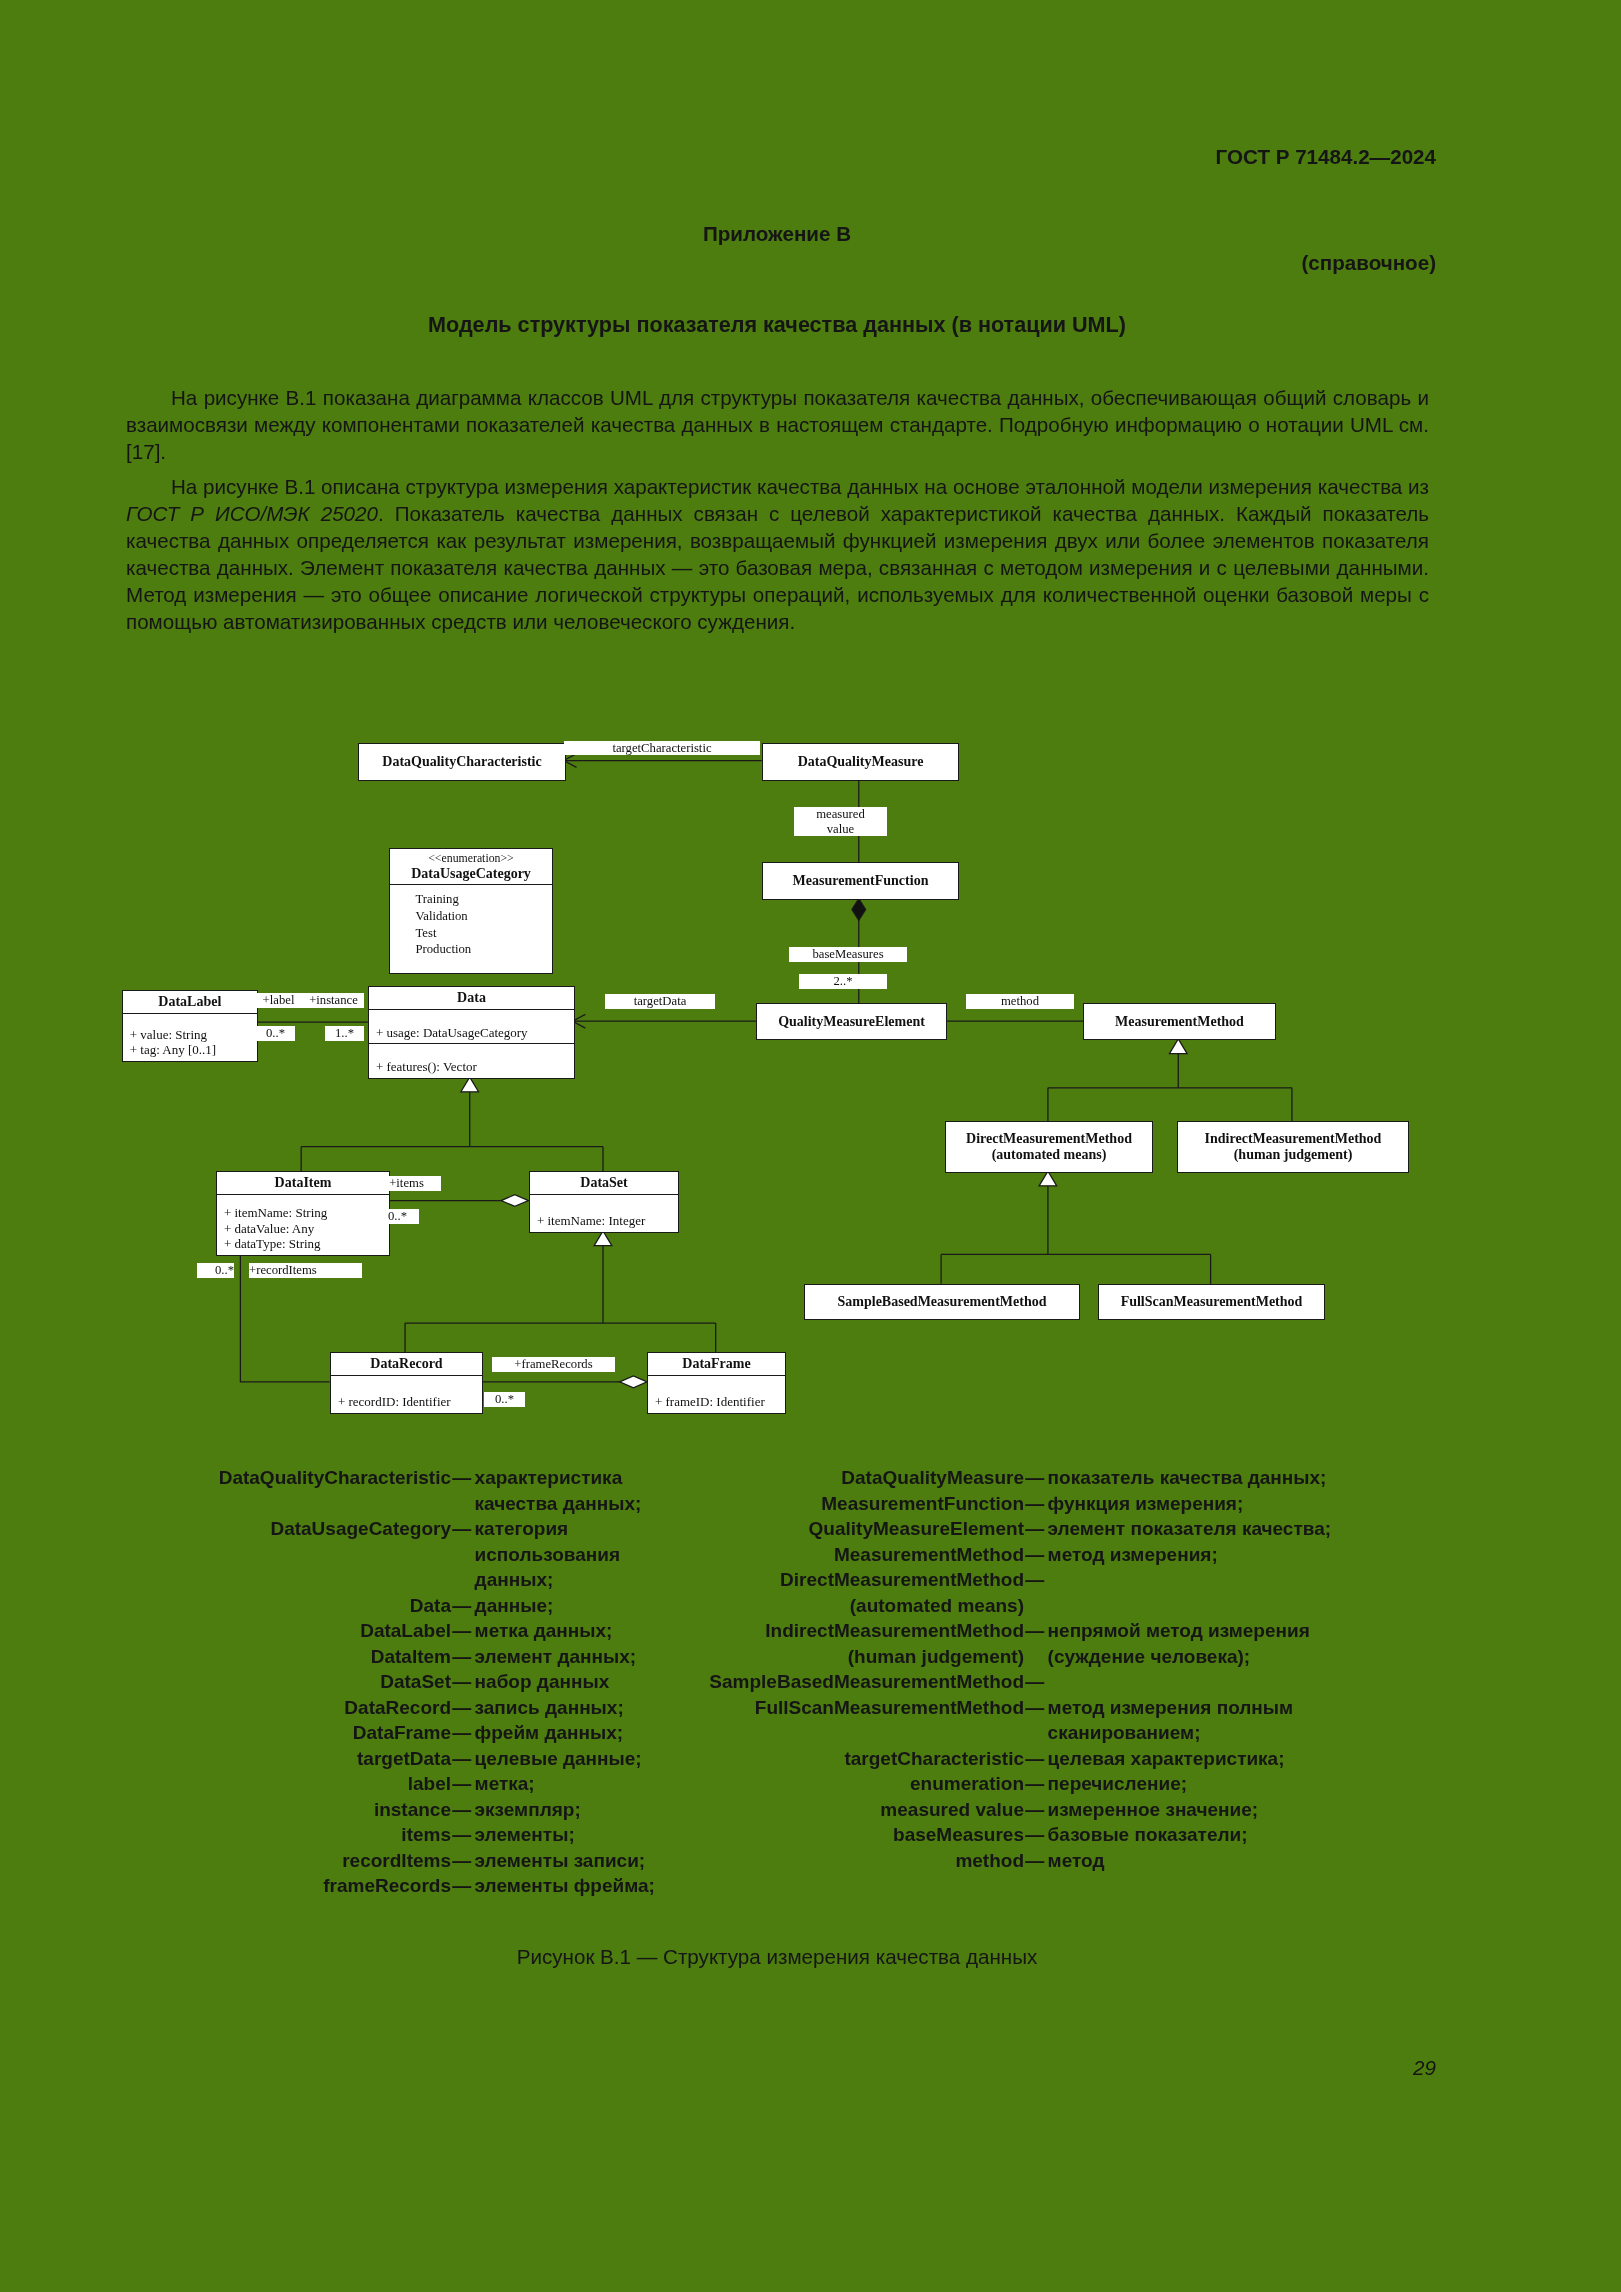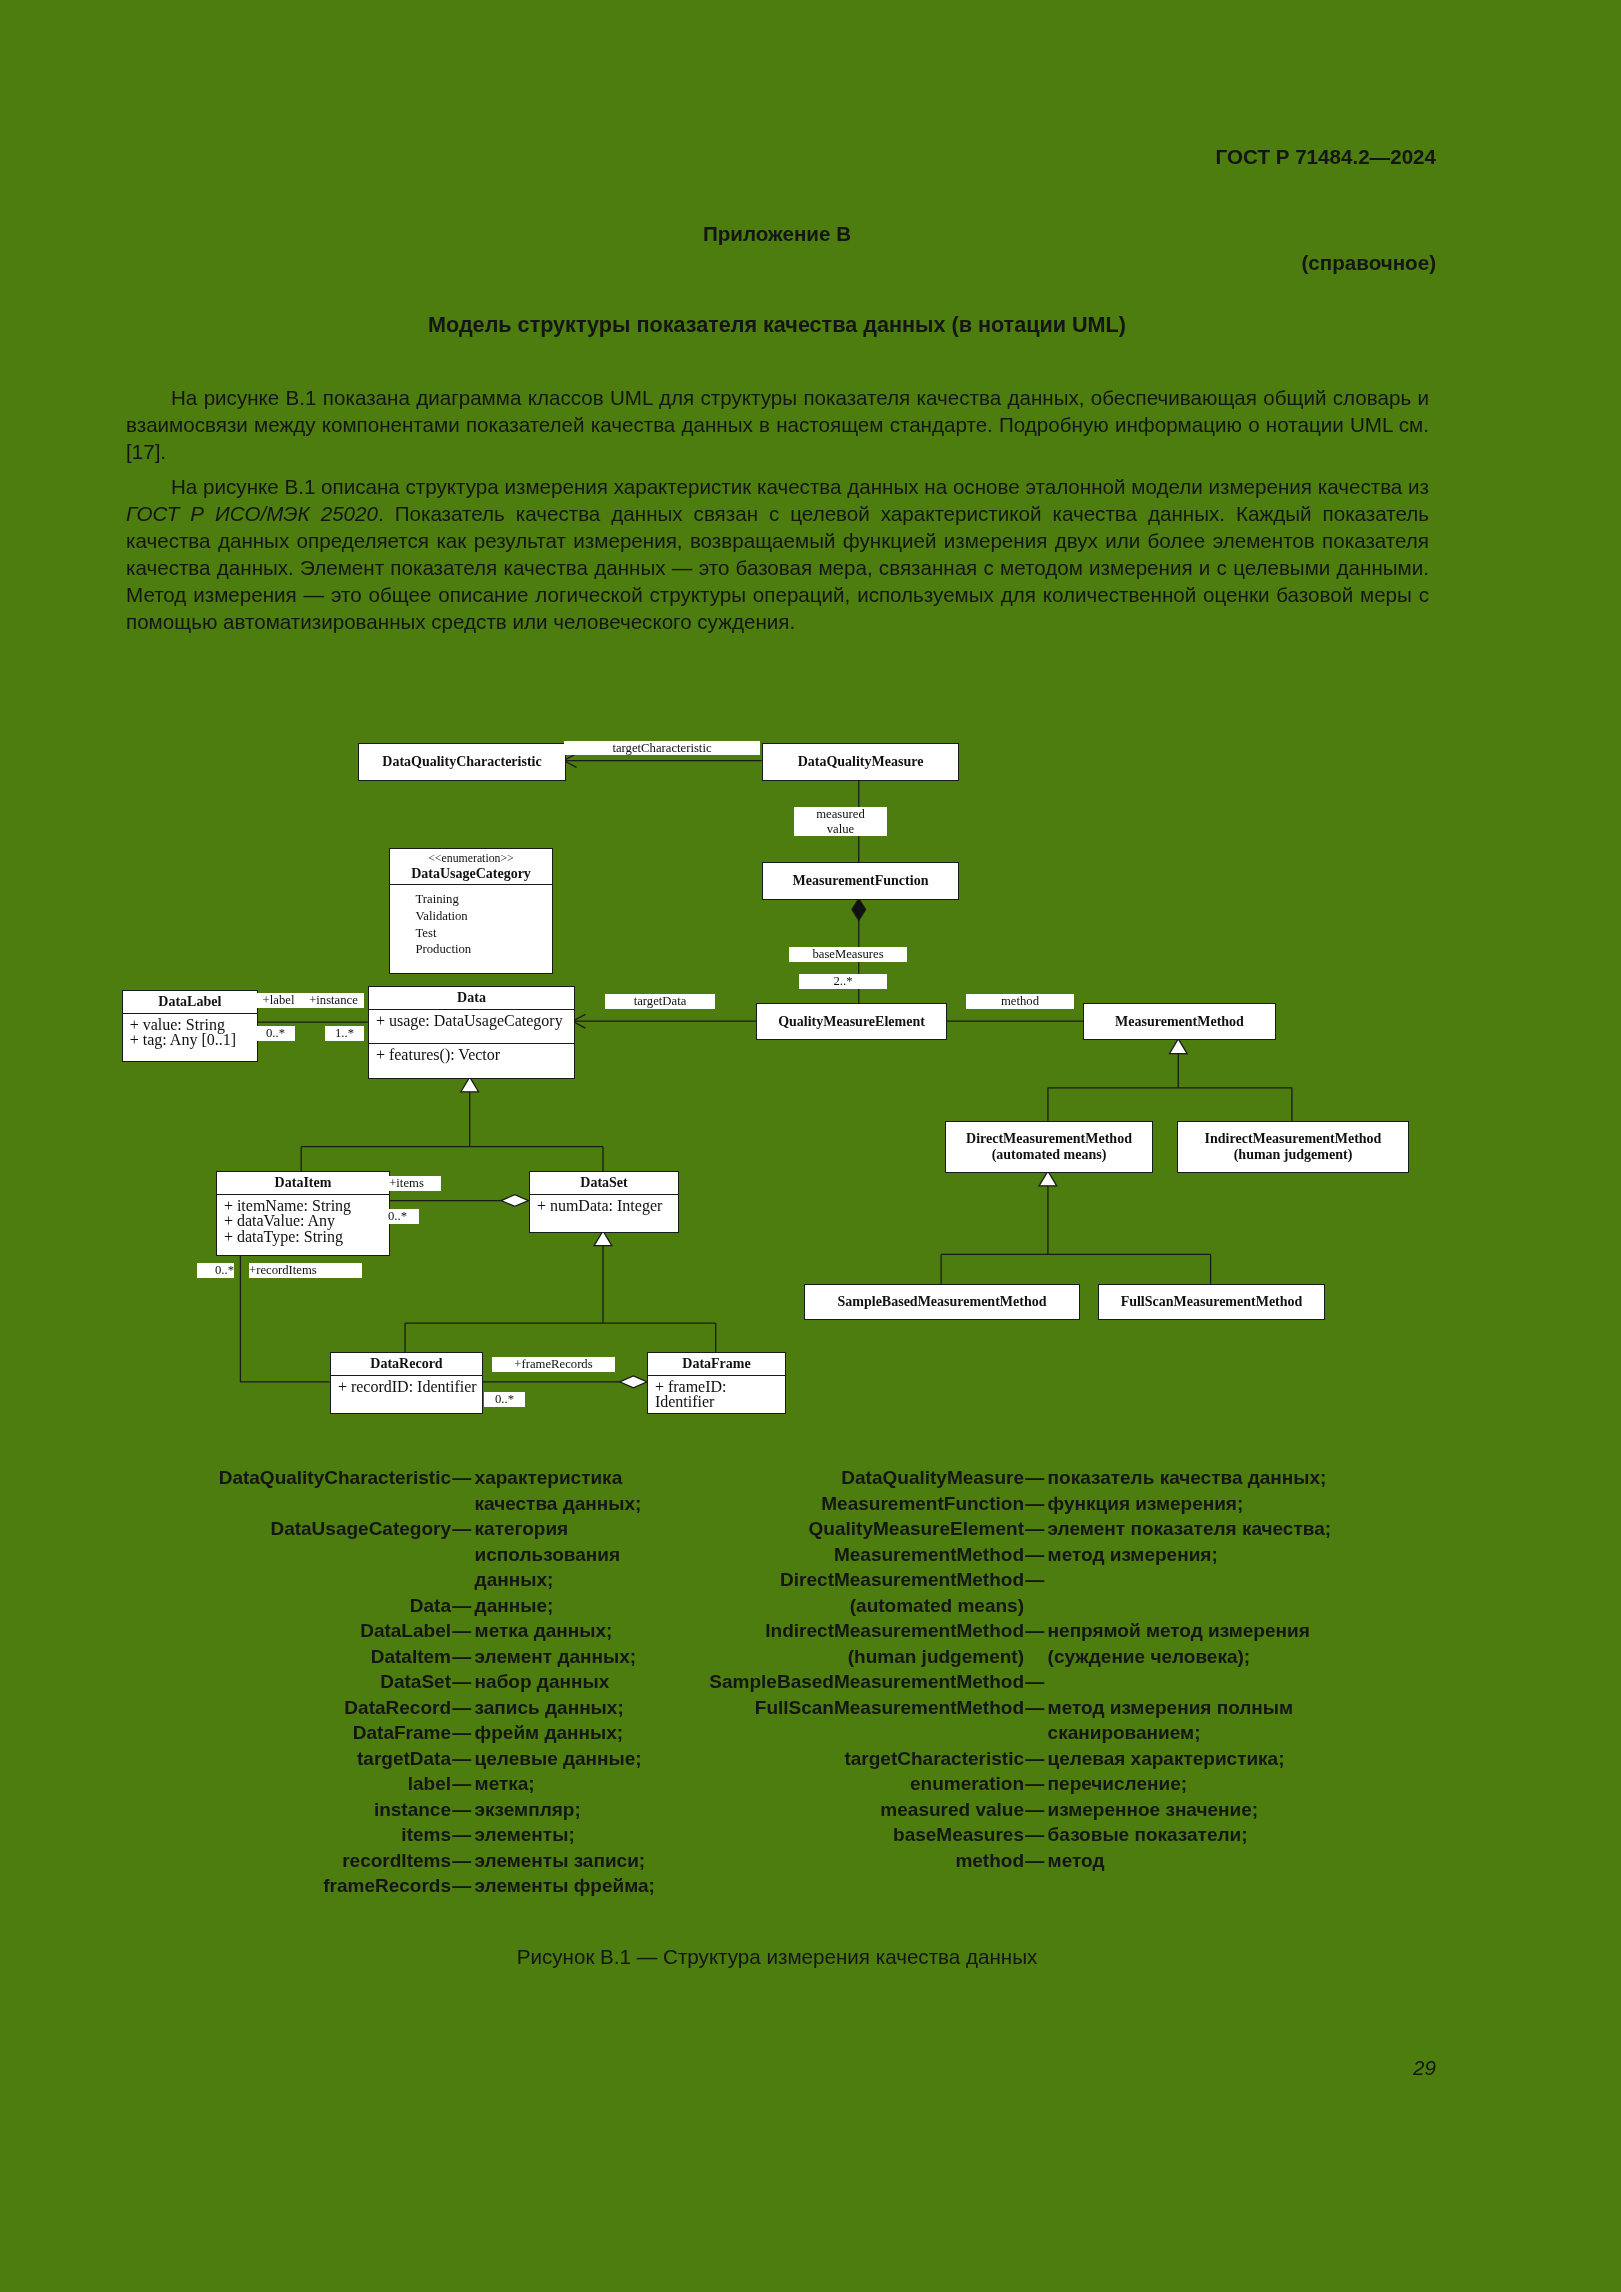--- a/index.html
+++ b/index.html
@@ -17,22 +17,22 @@
   .bodytext .ref{font-style:italic;}
 
   
   .diagram{position:absolute;left:113px;top:725px;width:1372px;height:760px;
            font-family:"Liberation Serif",serif;color:#111;}
   .diagram svg{position:absolute;left:0;top:0;}
   .uml{position:absolute;background:#fff;border:1.3px solid #1a1a1a;display:flex;flex-direction:column;}
   .uml .t{font-weight:bold;font-size:14px;line-height:16px;text-align:center;
           display:flex;flex-direction:column;justify-content:center;padding:2.9px 2px;flex:0 0 auto;}
   .uml.one .t{flex:1 1 auto;}
-  .uml .c{border-top:1.3px solid #1a1a1a;flex:1 1 auto;font-size:16px;line-height:15.7px;
-          padding:2.9px 2.9px 2.9px 6.9px;display:flex;flex-direction:column;justify-content:flex-start;}
+  .uml .c{border-top:1.3px solid #1a1a1a;flex:1 1 auto;font-size:13px;line-height:15.7px;
+          padding:2.9px 2.9px 2.9px 6.9px;display:flex;flex-direction:column;justify-content:flex-end;}
   .uml .c.enumvals{justify-content:flex-start;padding:5.9px 2.9px 2.9px 25.5px;font-size:12.7px;line-height:16.7px;}
   .uml .st{font-weight:normal;font-size:11.8px;line-height:13.7px;}
   .lab{position:absolute;font-size:12.7px;line-height:14.7px;background:#fff;text-align:center;white-space:pre-line;}
 
   
   .legend{position:absolute;font-weight:bold;font-size:19px;line-height:25.5px;}
   .legend .lrow{display:grid;grid-template-columns:var(--tw) 21.6px 1fr;align-items:start;}
   .legend .lt{text-align:right;white-space:pre-line;}
   .legend .ldash{text-align:center;}
   .legend .ld{white-space:pre-line;padding-left:2px;}
@@ -191,21 +191,21 @@
       <div class="c">
           <div>+ itemName: String</div>
           <div>+ dataValue: Any</div>
           <div>+ dataType: String</div>
         </div>
     </div>
 
     <div class="uml" style="left:416px;top:446px;width:148px;height:60px">
       <div class="t">DataSet</div>
       <div class="c">
-          <div>+ numData: Integer</div>
+          <div>+ itemName: Integer</div>
         </div>
     </div>
 
     <div class="uml" style="left:217px;top:627px;width:151px;height:60px">
       <div class="t">DataRecord</div>
       <div class="c">
           <div>+ recordID: Identifier</div>
         </div>
     </div>
 

